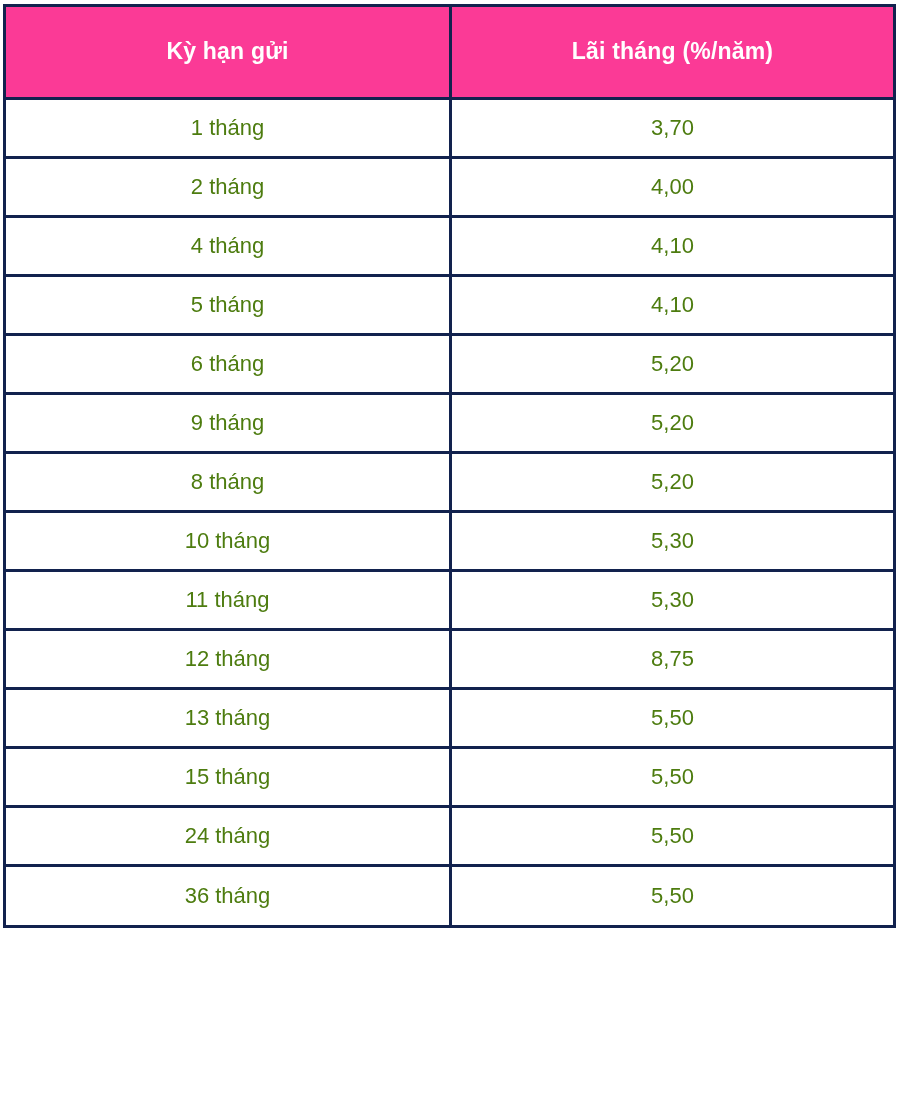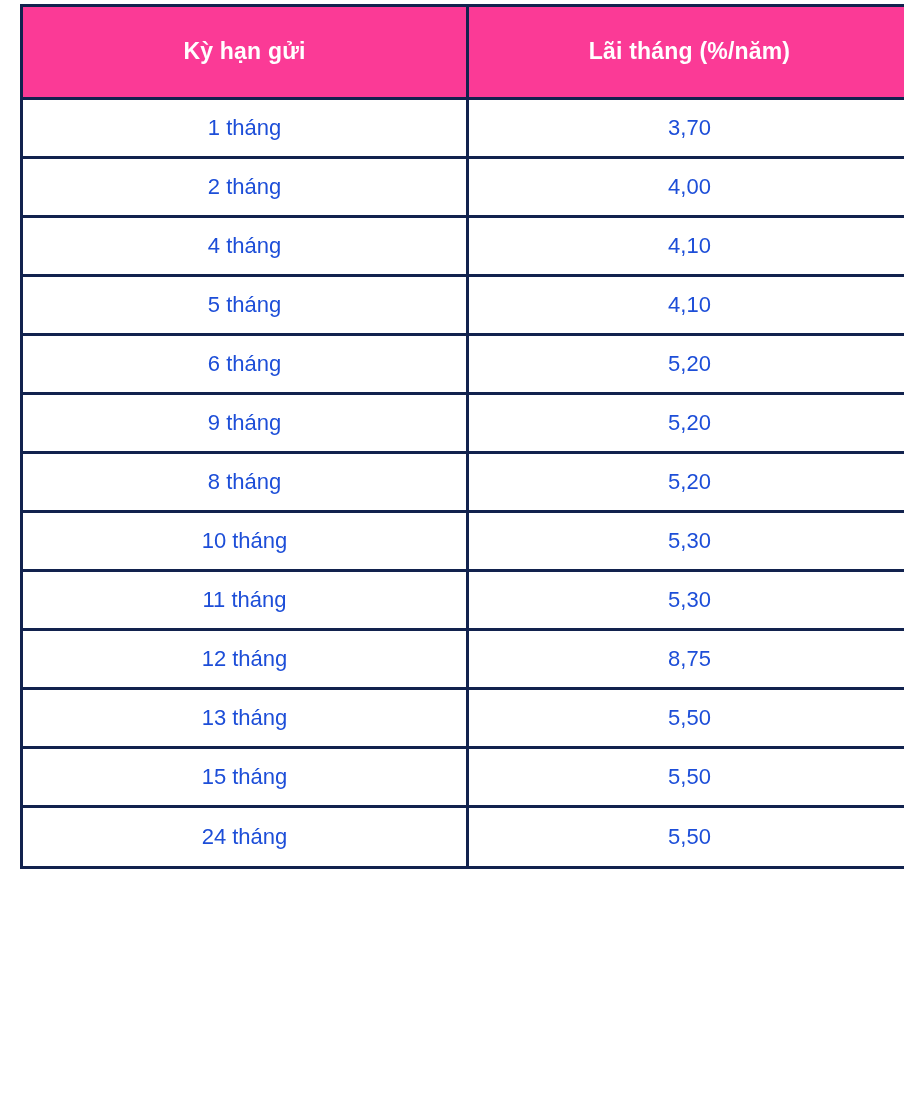--- a/index.html
+++ b/index.html
@@ -9,21 +9,21 @@
   }
   body {
     width: 904px;
     height: 1114px;
     font-family: "Liberation Sans", "DejaVu Sans", sans-serif;
     overflow: hidden;
   }
 
   .table-wrap {
     position: absolute;
-    left: 20px;
+    left: 3px;
     top: 4px;
     width: 717px;
     box-sizing: border-box;
   }
 
   table.rate-table {
     width: 890px;
     border-collapse: collapse;
     table-layout: fixed;
   }
@@ -45,21 +45,21 @@
     color: #ffffff;
     font-size: 23px;
     font-weight: bold;
     letter-spacing: 0.2px;
     line-height: 1.2;
   }
 
   table.rate-table tbody td {
     height: 56px;
     background: #ffffff;
-    color: #1d4ed8;
+    color: #4d7c0f;
     font-size: 22px;
     font-weight: 400;
     line-height: 1.2;
   }
 
   table.rate-table tbody tr:last-child td {
     height: 58px;
   }
 </style>
 </head>
@@ -123,15 +123,19 @@
           <td>5,50</td>
         </tr>
         <tr>
           <td>15 tháng</td>
           <td>5,50</td>
         </tr>
         <tr>
           <td>24 tháng</td>
           <td>5,50</td>
         </tr>
+        <tr>
+          <td>36 tháng</td>
+          <td>5,50</td>
+        </tr>
       </tbody>
   </table>
 </div>
 
 </body></html>

